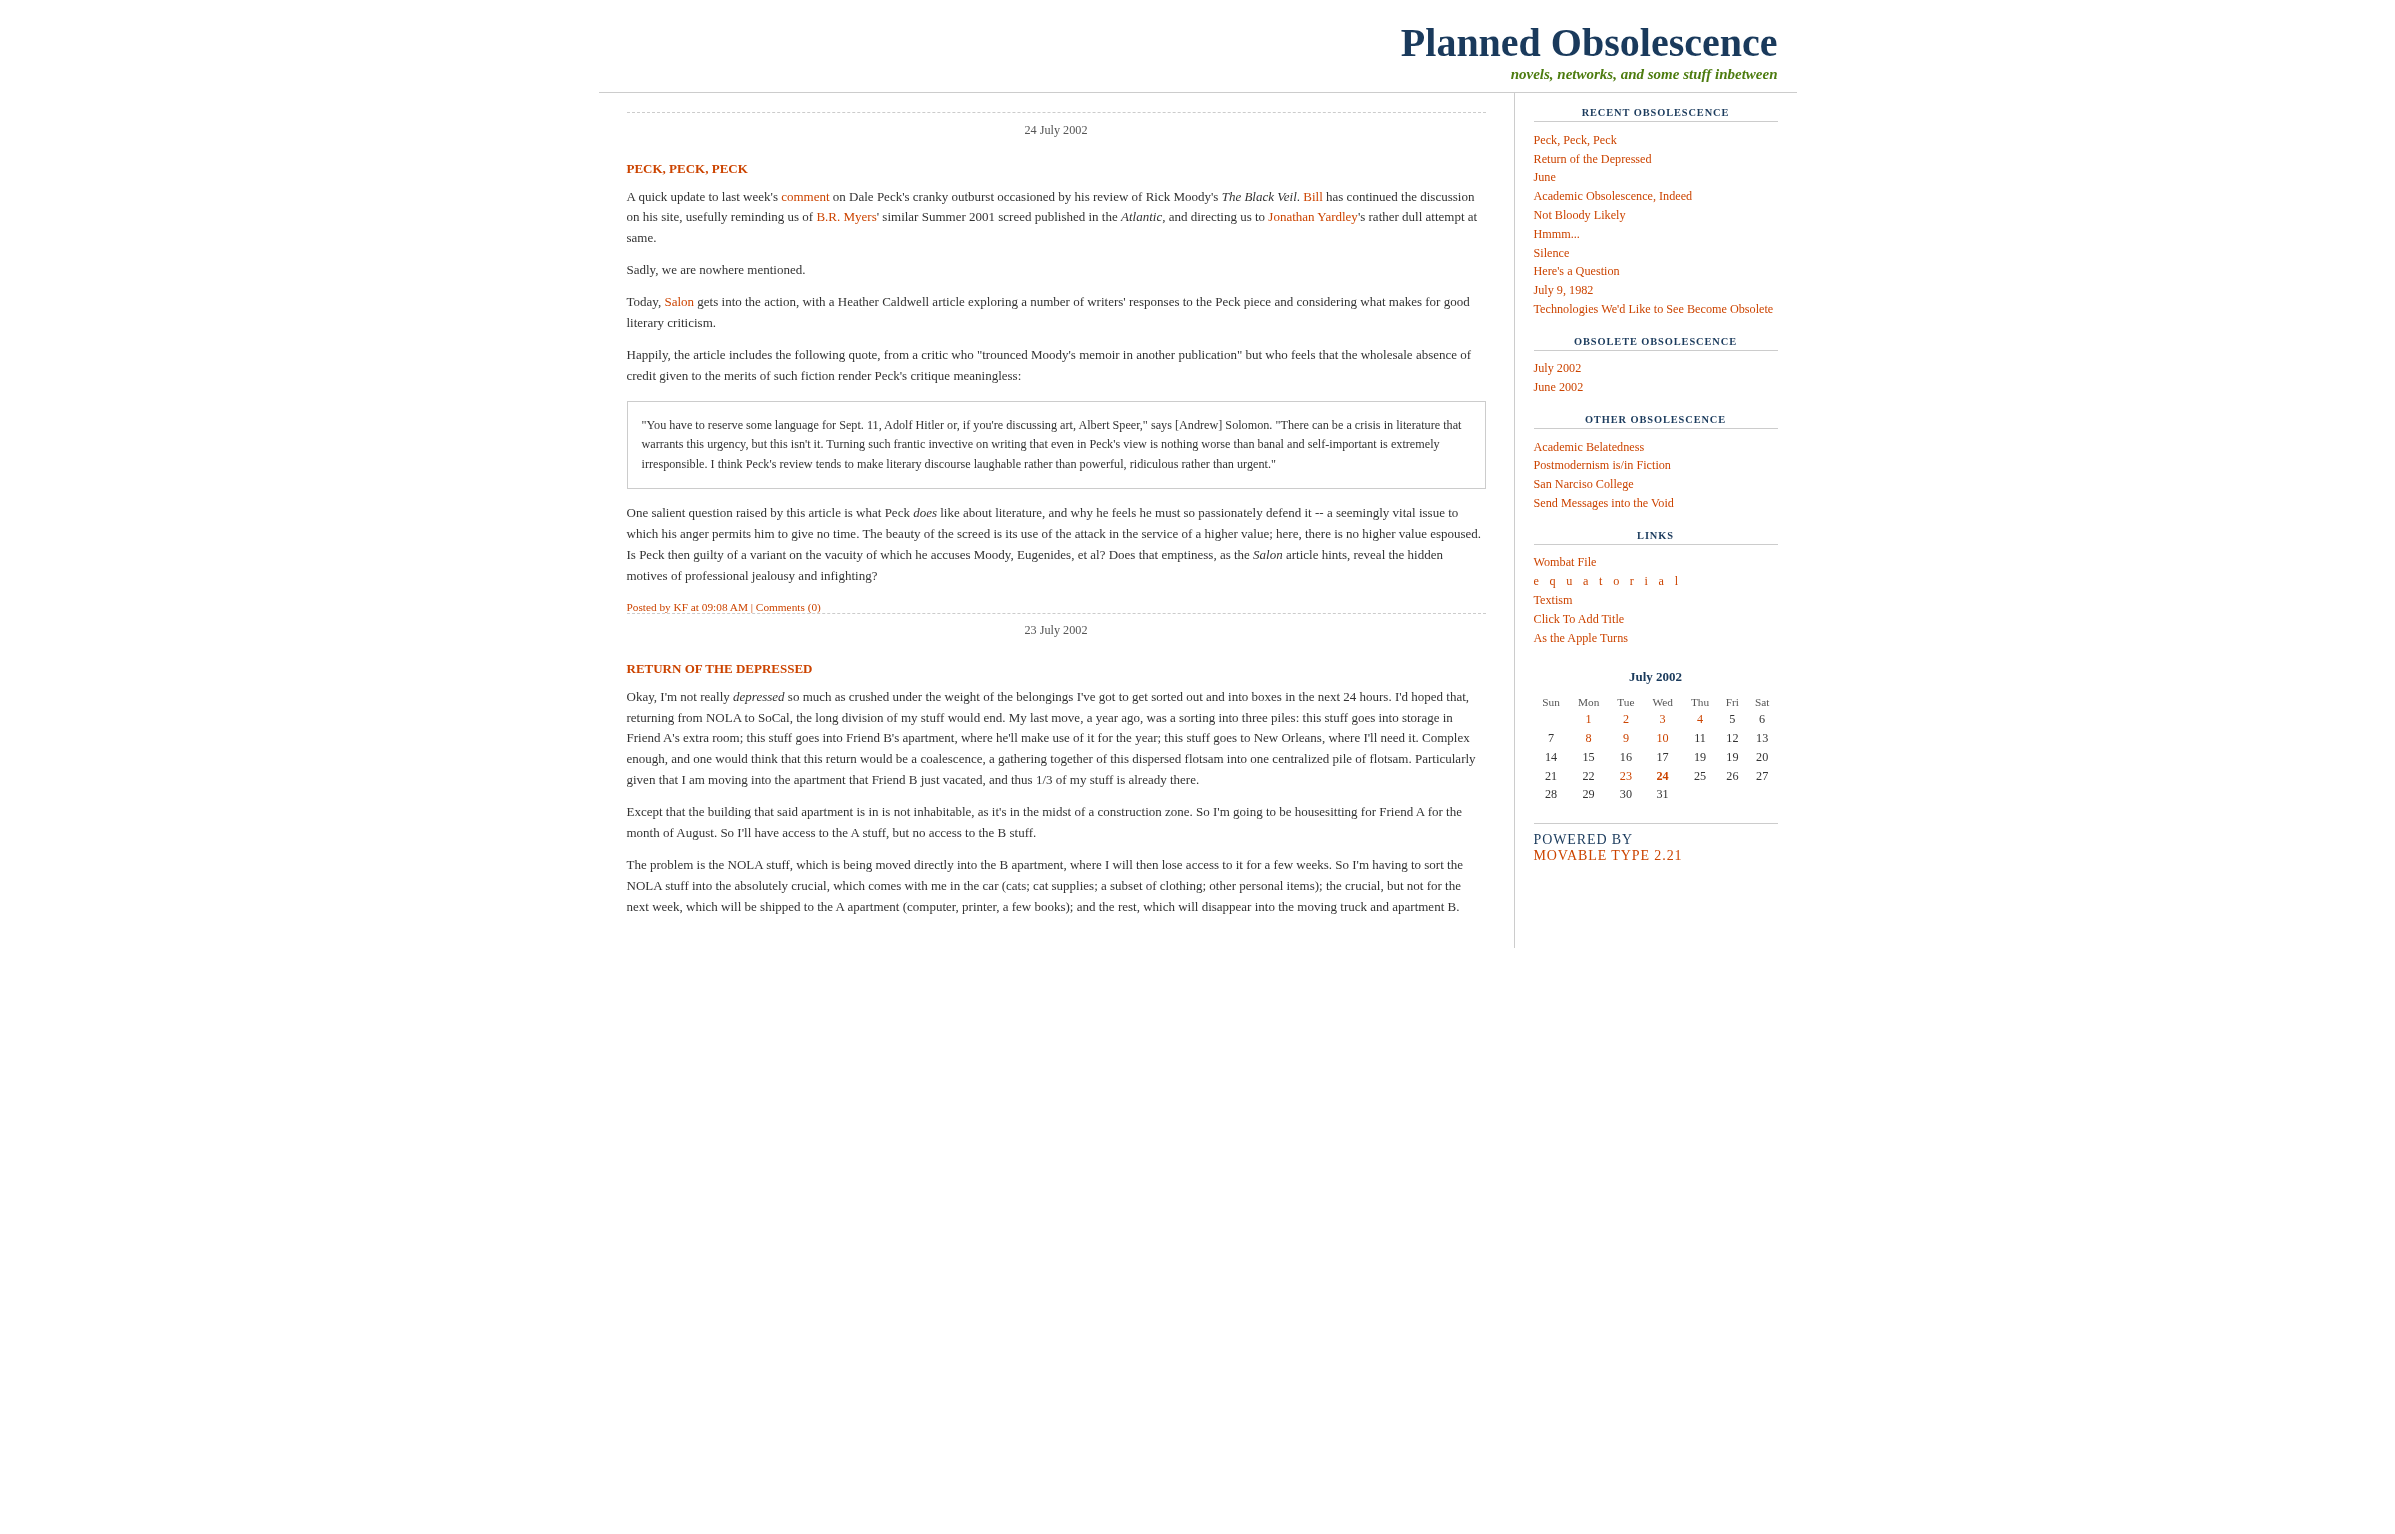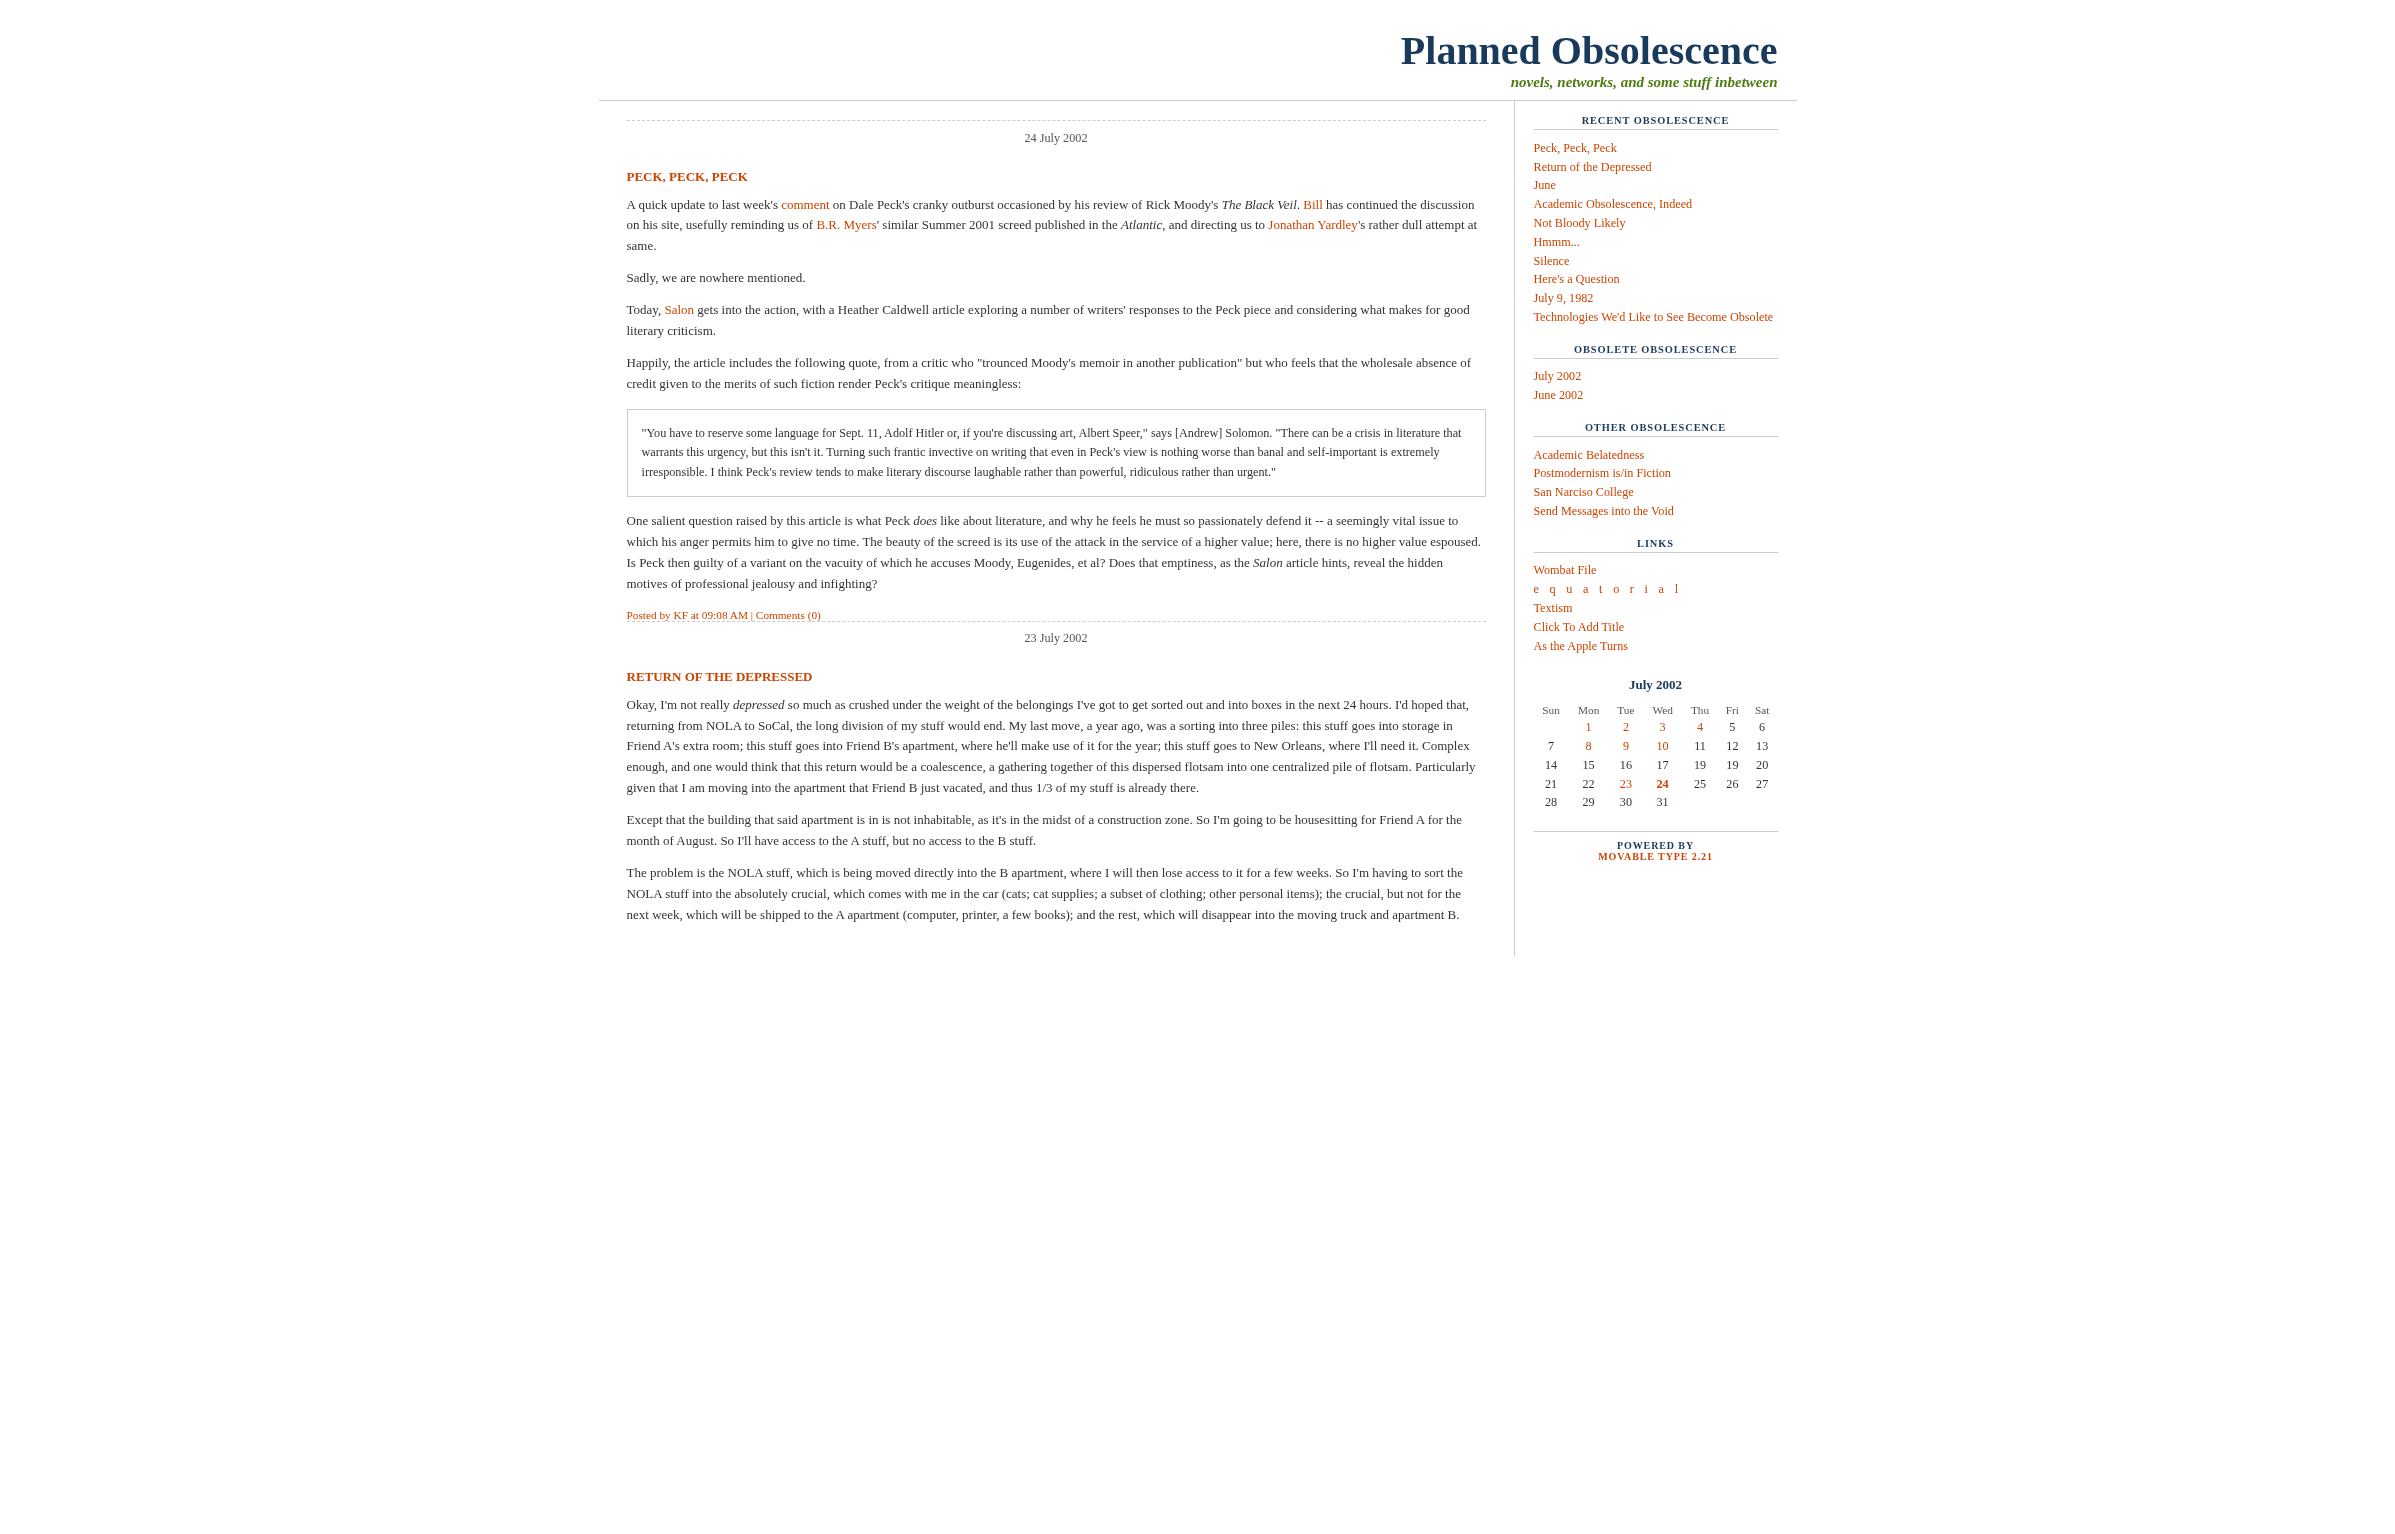--- a/index.html
+++ b/index.html
@@ -1,18 +1,18 @@
 <!DOCTYPE html>
 <html style="font-size:15px"><head>
   <meta charset="utf-8">
   <style>
     * { margin: 0; padding: 0; box-sizing: border-box; }
     body { font-family: Georgia, serif; font-size: 13px; color: #333; background: #fff; }
     
-    #wrapper { max-width: 1198px; margin: 8px auto; }
+    #wrapper { max-width: 1198px; margin: 0 auto; }
     
     
     #header { text-align: right; padding: 19px 19px 9.4px 19px; border-bottom: 0.9px solid #ccc; }
     #header h1 { font-size: 40px; color: #1a3a5c; font-weight: bold; font-family: Georgia, serif; }
     #header h2 { font-size: 15px; color: #4d7c0f; font-style: italic; }
     
     
     #content-wrapper { display: flex; gap: 0; }
     
     #main-content { flex: 1; padding: 19px 28px; border-right: 0.9px solid #ccc; }
@@ -46,21 +46,21 @@
     
     
     .calendar { width: 100%; font-size: 12.2px; }
     .calendar-title { font-weight: bold; color: #1a3a5c; text-align: center; padding: 4.7px 0; margin-bottom: 4.7px; font-size: 13px; }
     .calendar table { width: 100%; border-collapse: collapse; text-align: center; }
     .calendar th { color: #555; font-weight: normal; font-size: 11.3px; padding: 1.9px 3.8px; }
     .calendar td { padding: 1.9px 3.8px; color: #333; }
     .calendar td.today { color: #cc4400; font-weight: bold; }
     
     
-    .powered-by { text-align: center; font-size: 10px; font-weight: bold; color: #1a3a5c; text-transform: uppercase; letter-spacing: 0.9px; border-top: 0.9px solid #ccc; padding-top: 7.5px; margin-top: 9.4px; }
+    .powered-by { font-size: 14px; font-weight: normal; color: #1a3a5c; text-transform: uppercase; letter-spacing: 0.9px; border-top: 0.9px solid #ccc; padding-top: 7.5px; margin-top: 9.4px; }
     .powered-by span { color: #cc4400; }
     
     em { font-style: italic; }
     
     .equatorial { letter-spacing: 3.8px; font-size: 12.2px; }
   </style>
 </head>
 <body>
 
 <div id="wrapper">

